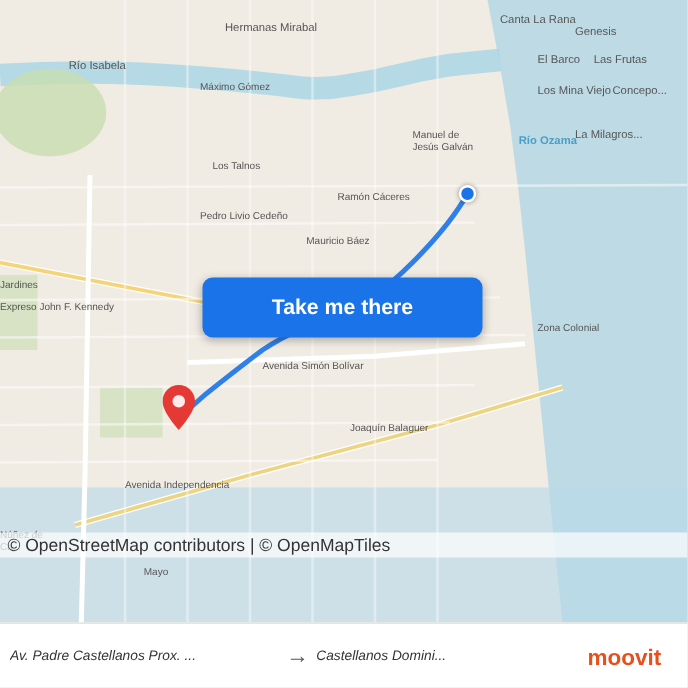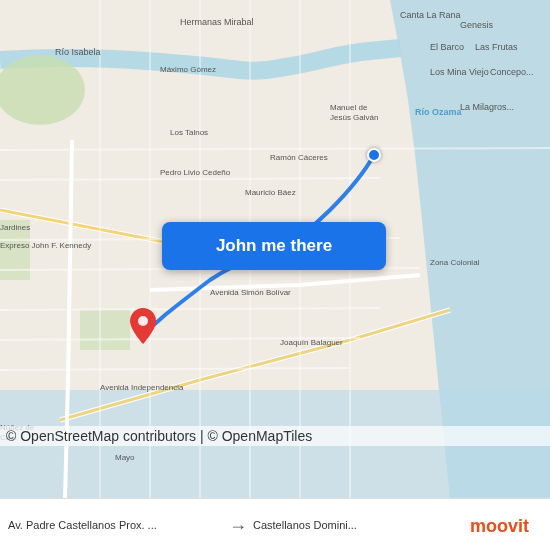--- a/index.html
+++ b/index.html
@@ -91,20 +91,21 @@
       overflow: hidden;
     }
 
     .route-endpoint-text {
       font-size: 11px;
       color: #333;
       white-space: nowrap;
       overflow: hidden;
       text-overflow: ellipsis;
       font-weight: 500;
+      font-style: italic;
     }
 
     .route-arrow {
       width: 30px;
       display: flex;
       align-items: center;
       justify-content: center;
       color: #555;
       font-size: 18px;
       flex-shrink: 0;
@@ -215,21 +216,21 @@
       <text x="115" y="460" font-size="8" fill="#555" font-family="Arial">Mayo</text>
     </svg>
 
     <div class="blue-dot" style="top: 148px; left: 367px;"></div>
 
     <svg class="pin-red" style="top: 308px; left: 130px;" viewBox="0 0 26 36" xmlns="http://www.w3.org/2000/svg">
       <path d="M13,0 C5.8,0 0,5.8 0,13 C0,22 13,36 13,36 C13,36 26,22 26,13 C26,5.8 20.2,0 13,0 Z" fill="#e53935"></path>
       <circle cx="13" cy="13" r="5" fill="white" opacity="0.9"></circle>
     </svg>
 
-    <button id="take-me-there-btn">John me there</button>
+    <button id="take-me-there-btn">Take me there</button>
 
     <div id="attribution">
       <span>© OpenStreetMap contributors | © OpenMapTiles</span>
     </div>
 
   </div>
 
   <div id="bottom-bar">
     <div class="route-endpoint">
       <span class="route-endpoint-text">Av. Padre Castellanos Prox. ...</span>

